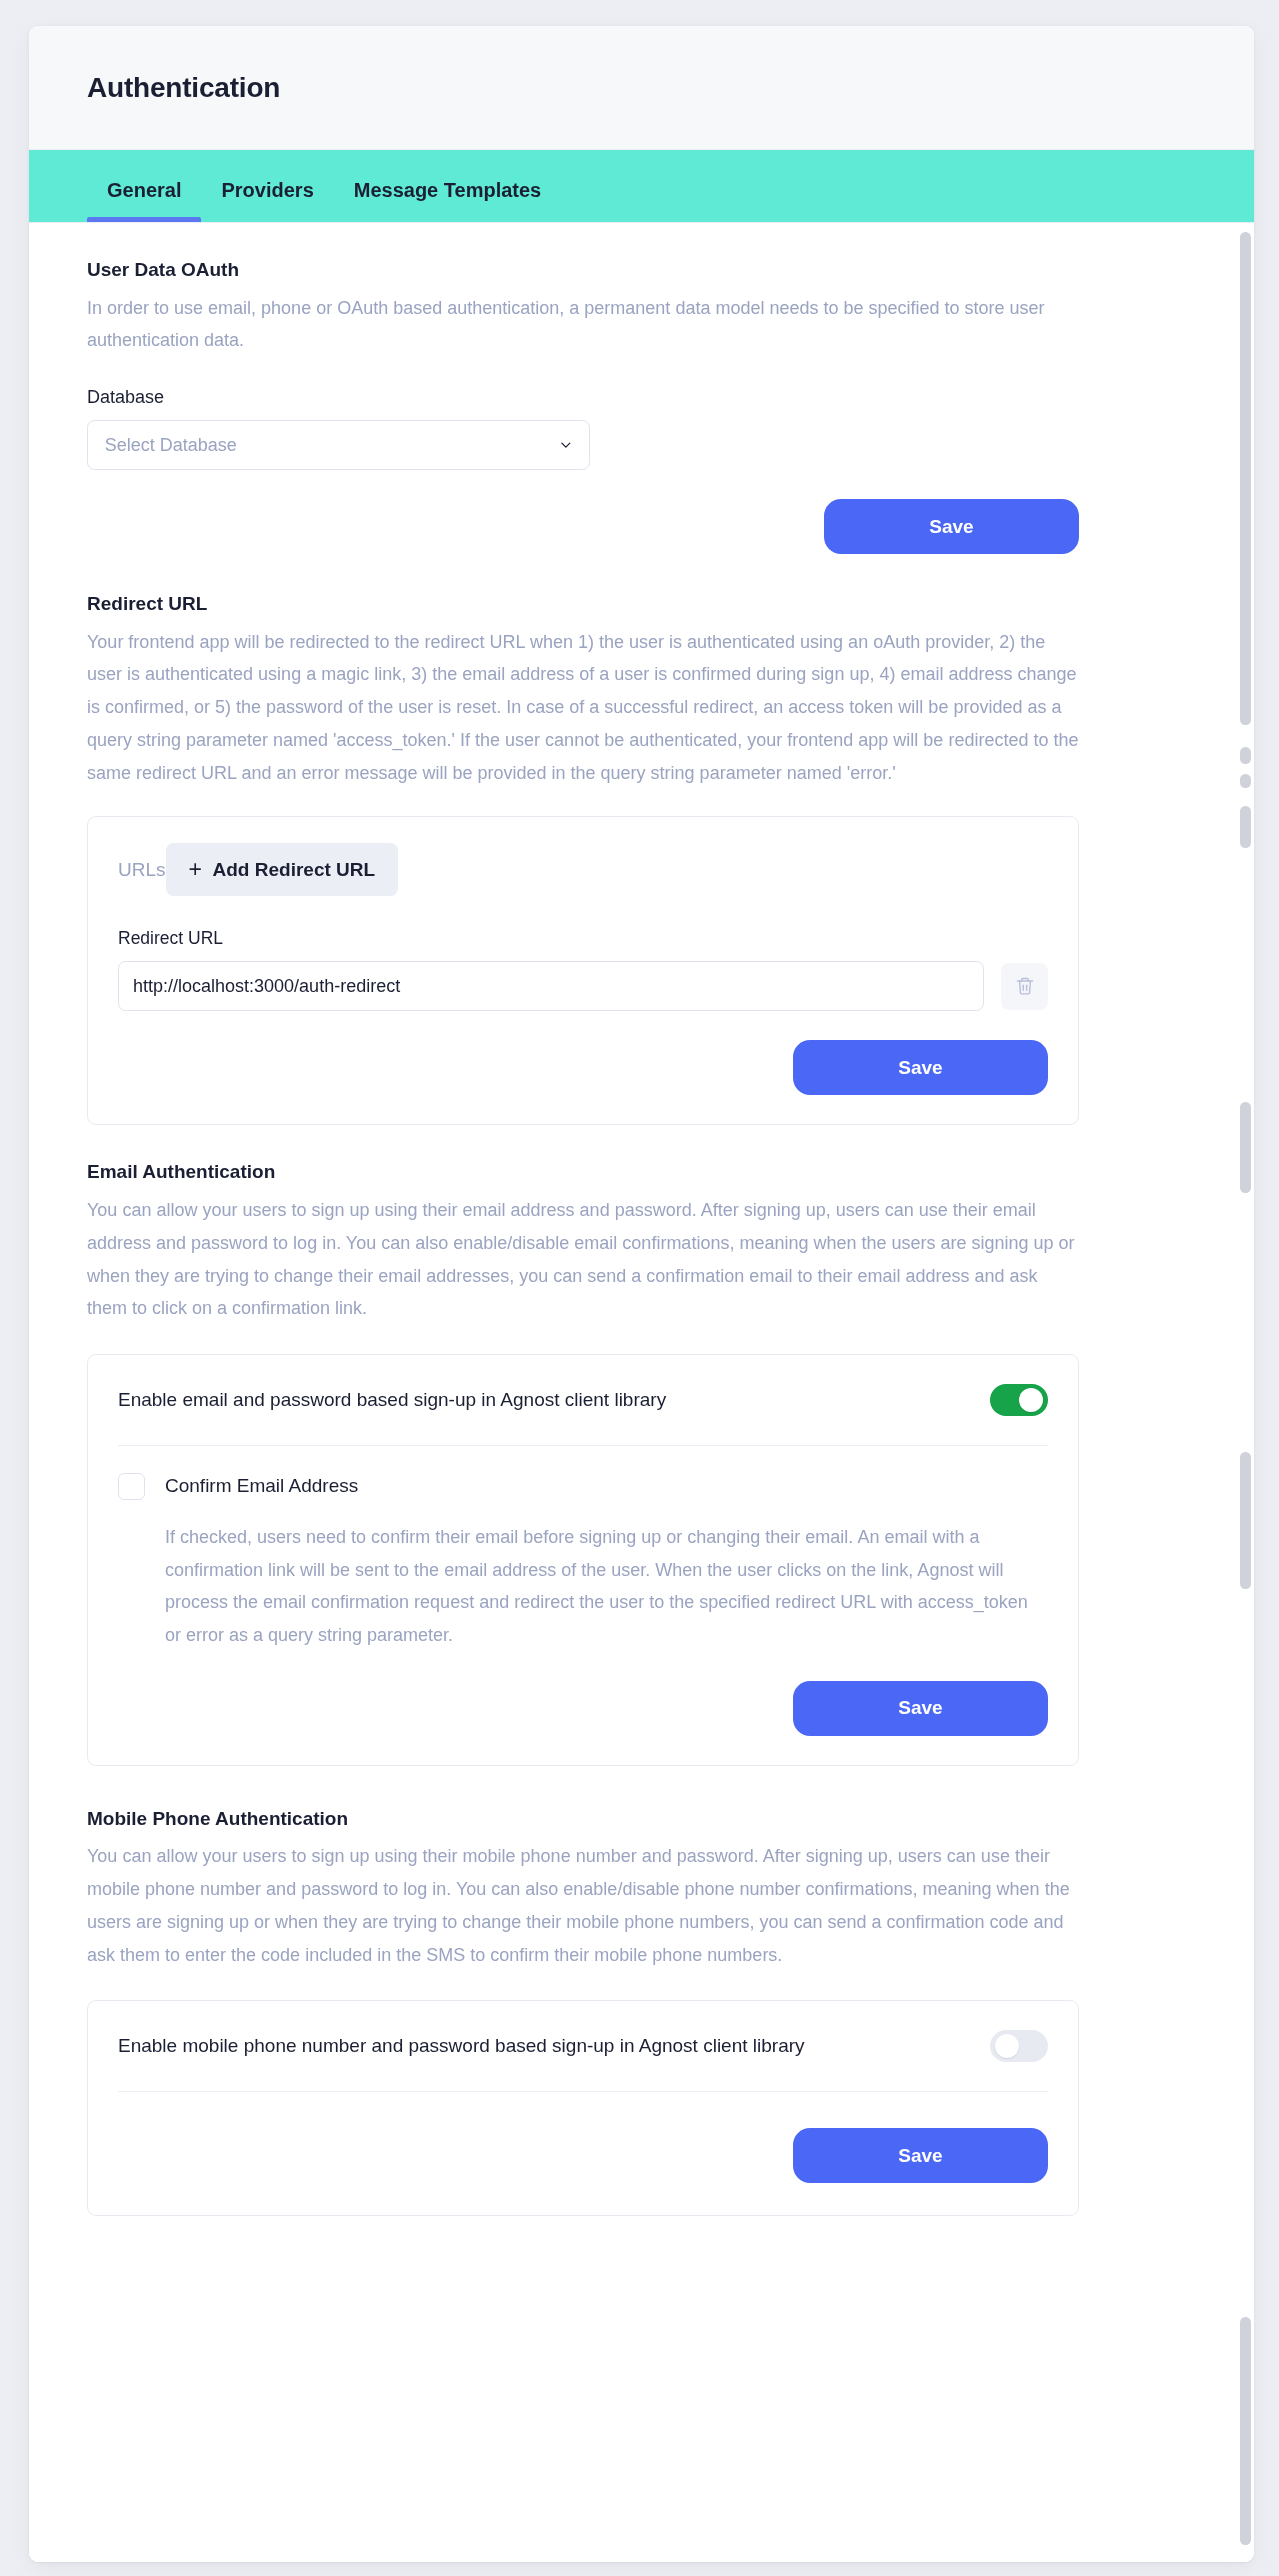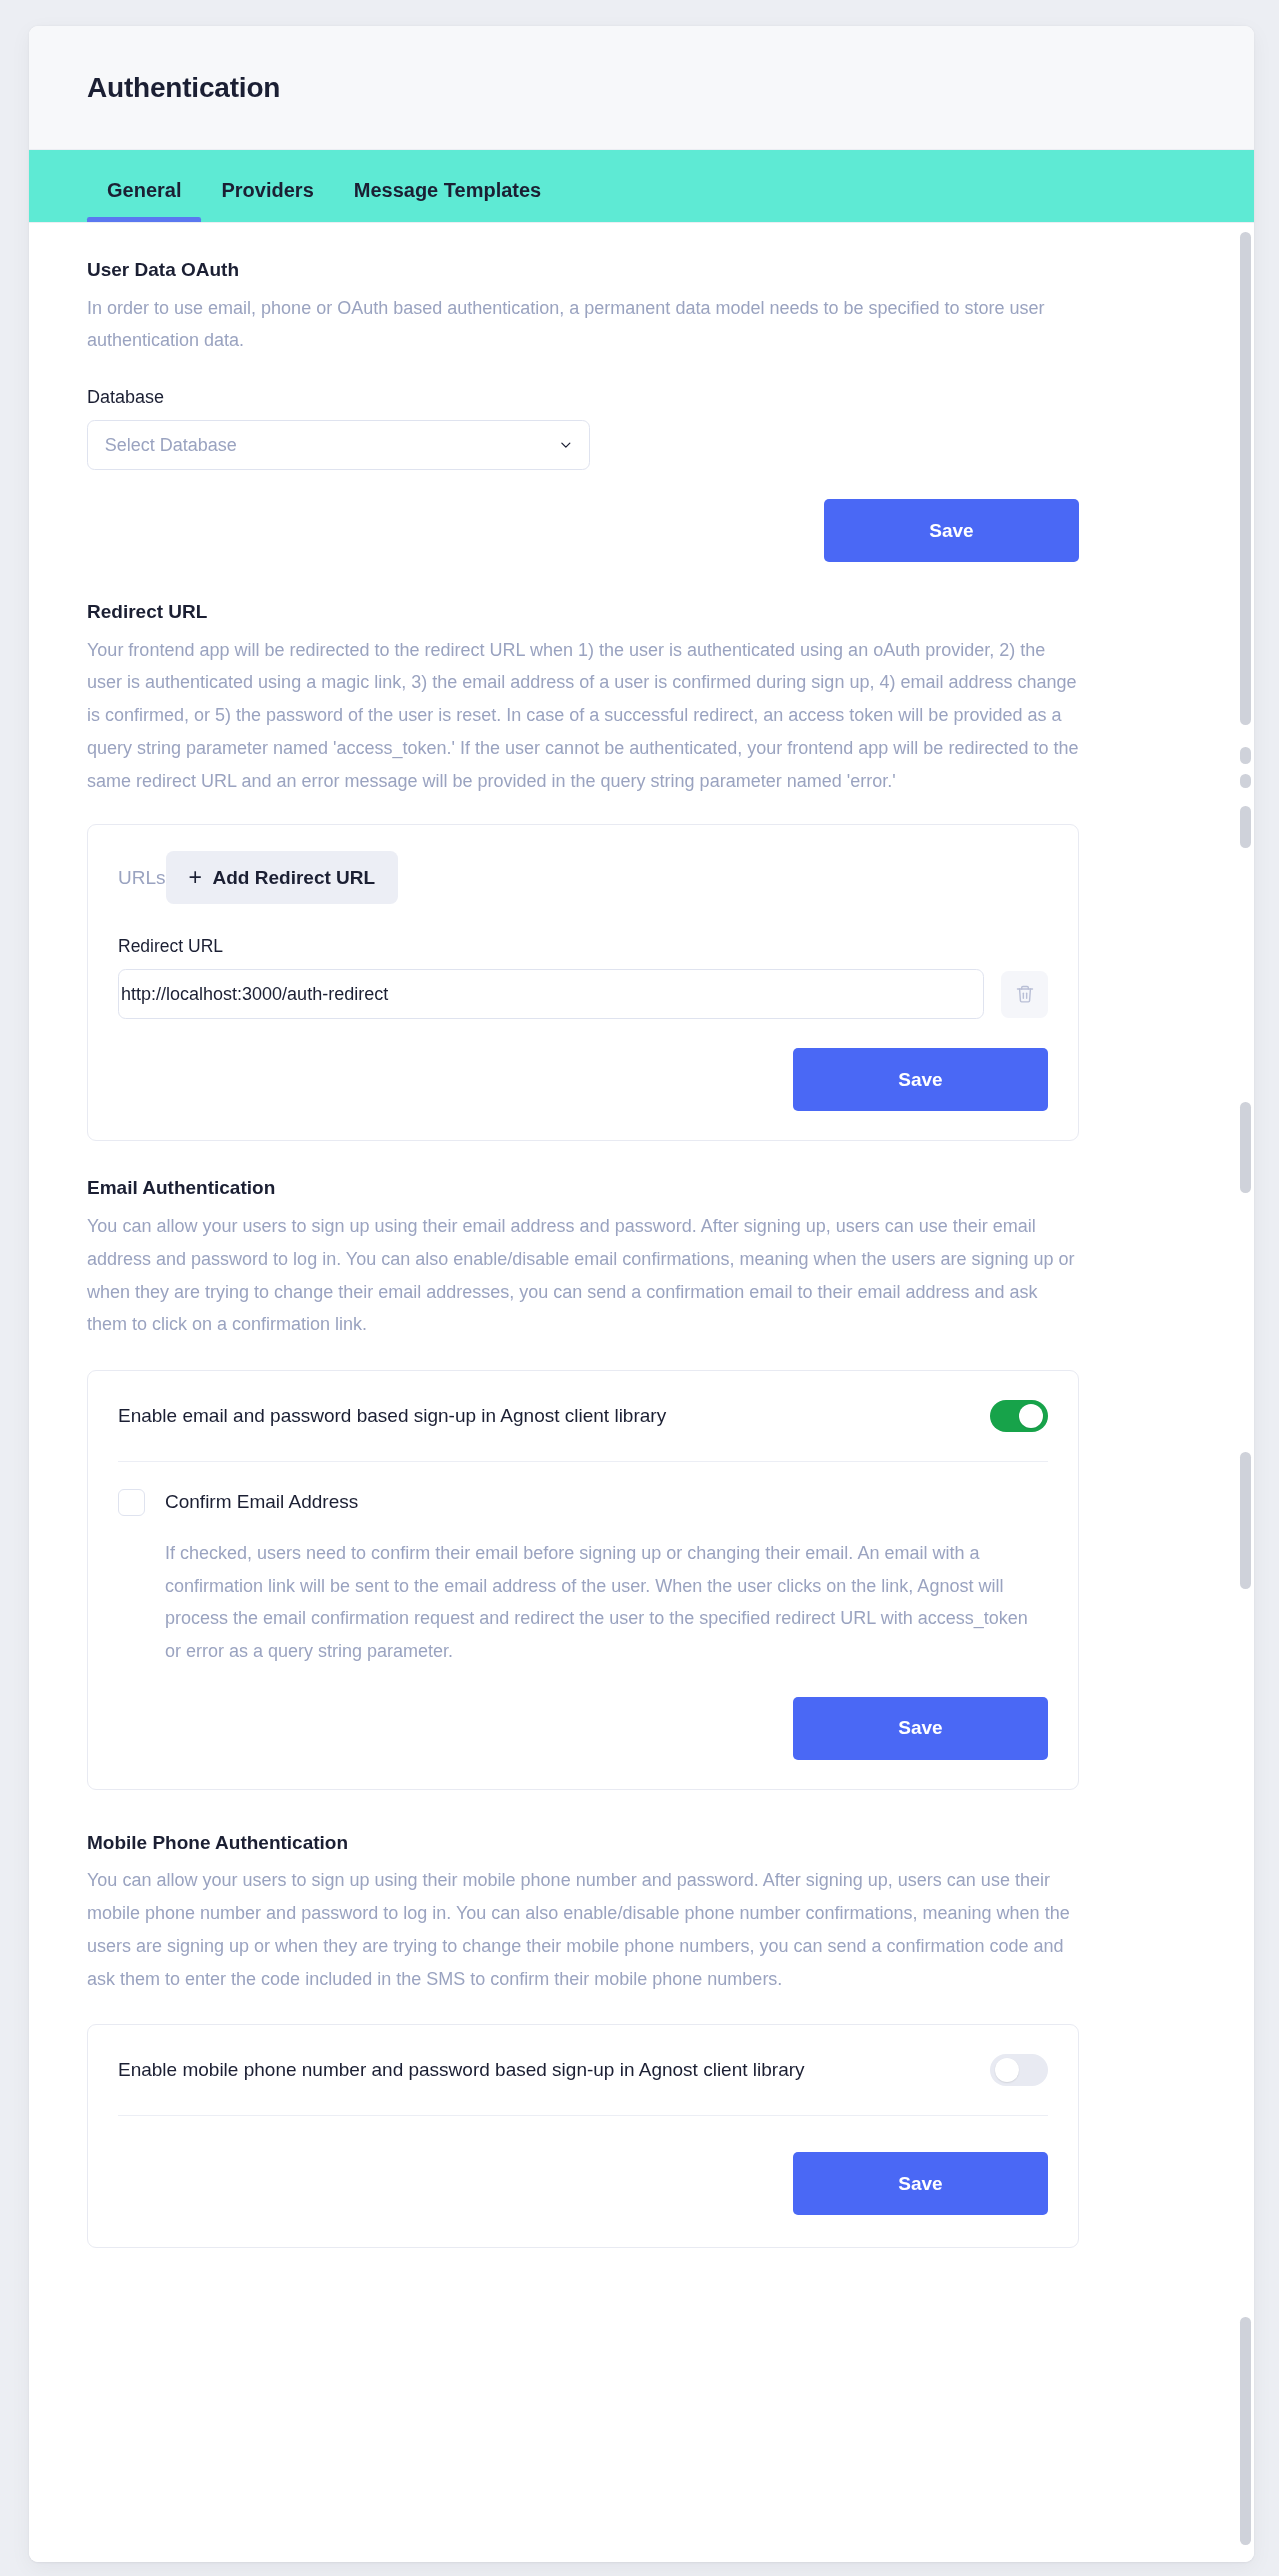--- a/index.html
+++ b/index.html
@@ -139,26 +139,26 @@
     position: absolute;
     right: 16.7px;
     top: 50%;
     width: 13.7px; height: 13.7px;
     margin-top: -6.8px;
   }
   .chev svg { display: block; width: 100%; height: 100%; }
 
   
   .btn-primary {
-    height: 63px;
+    height: 55px;
     min-width: 255px;
     background: #4a68f5;
     color: #ffffff;
     border: none;
-    border-radius: 5px;
+    border-radius: 17px;
     font-size: 19px;
     font-weight: bold;
     font-family: inherit;
     cursor: pointer;
   }
   .btn-row {
     display: flex;
     justify-content: flex-end;
     margin-top: 29px;
   }
@@ -213,21 +213,21 @@
   .url-row {
     display: flex;
     align-items: center;
     gap: 16.7px;
   }
   .text-input {
     flex: 1;
     height: 50px;
     border: 0.8px solid #dfe3ef;
     border-radius: 7.6px;
-    padding: 0 2px;
+    padding: 0 14px;
     font-size: 18px;
     color: #1b1f33;
     font-family: inherit;
     background: #fff;
     outline: none;
   }
   .icon-btn {
     width: 47px; height: 47px;
     border-radius: 7.6px;
     background: #f5f6fa;

